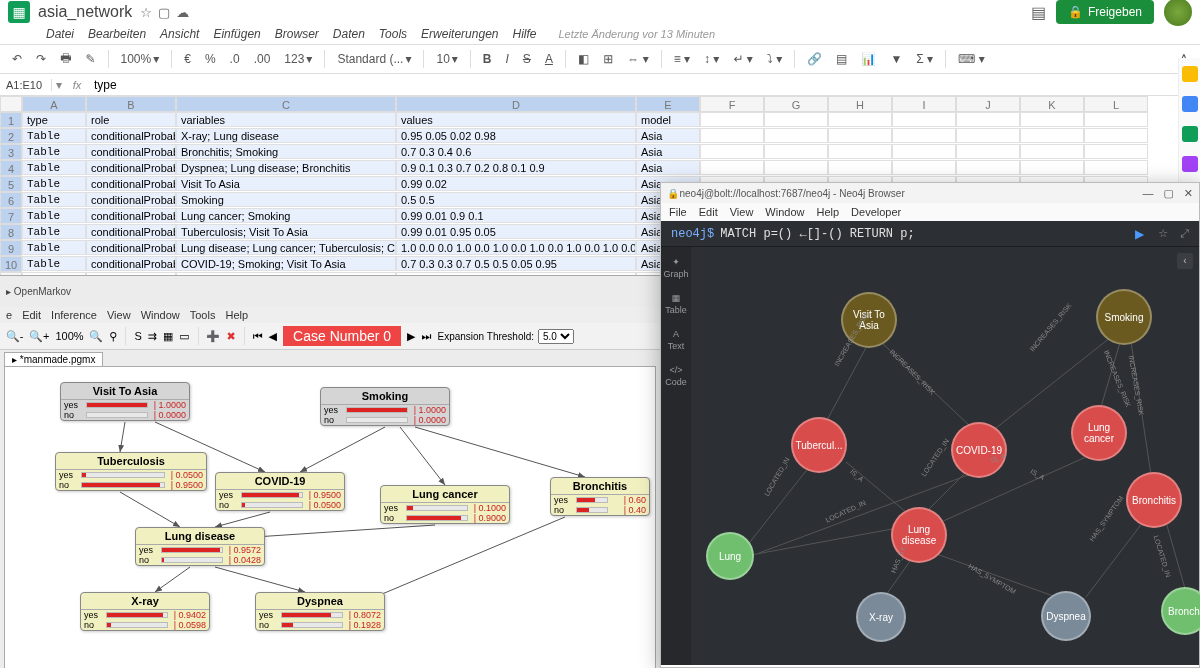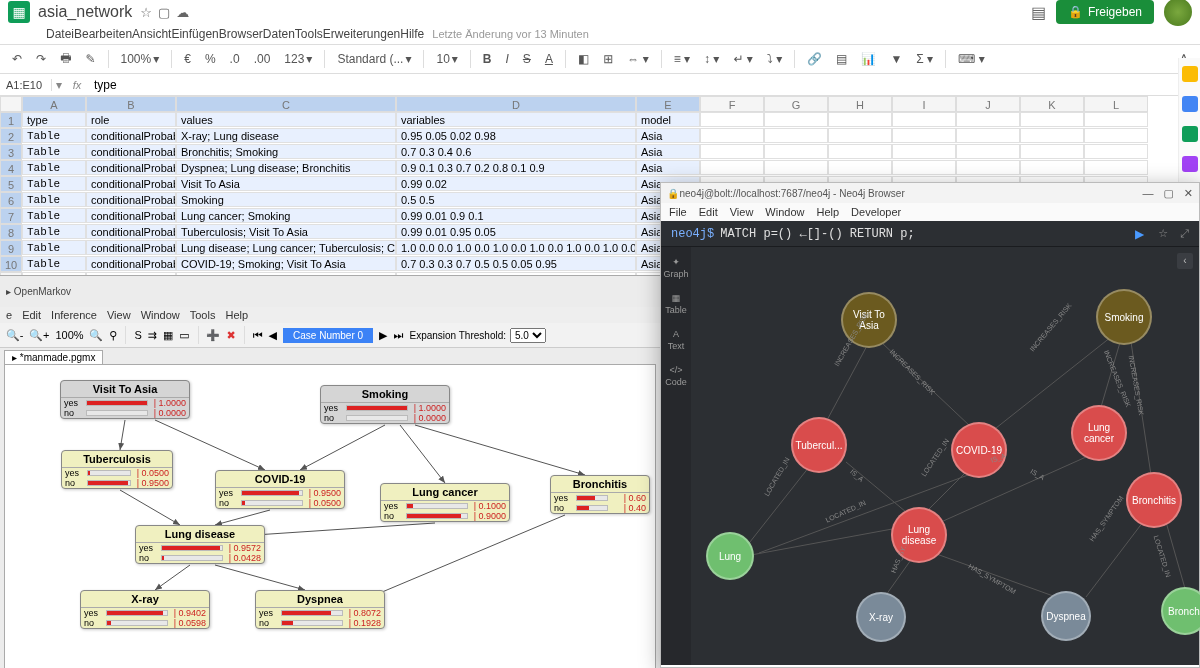--- a/index.html
+++ b/index.html
@@ -7,21 +7,21 @@
 
 
 .gs { position: absolute; top: 0; left: 0; right: 0; height: 260px; background: #fff; }
 .gs-titlebar { display: flex; align-items: center; height: 24px; padding: 0 8px; gap: 8px; }
 .gs-logo { width: 22px; height: 22px; background: #0f9d58; border-radius: 3px; display:flex;align-items:center;justify-content:center;color:#fff;font-size:14px;}
 .gs-docname { font-size: 16px; color: #444; }
 .gs-title-icons { display: flex; gap: 6px; color: #666; font-size: 13px; }
 .gs-right { margin-left: auto; display: flex; align-items: center; gap: 10px; }
 .gs-share { background: #1a8e3a; color: #fff; border: none; padding: 5px 12px; border-radius: 4px; font-size: 12px; display:flex;align-items:center;gap:5px;}
 .gs-avatar { width: 28px; height: 28px; border-radius: 50%; background: radial-gradient(#7aa83e,#4a7a1e); }
-.gs-menu { display: flex; padding: 3px 46px; font-size: 12px; color: #444; align-items:center;}
+.gs-menu { display: flex; gap: 14px; padding: 3px 46px; font-size: 12px; color: #444; align-items:center;font-style:italic;}
 .gs-lastedit { color:#999; margin-left:8px;font-size:11px;}
 .gs-toolbar { height: 30px; border-top: 1px solid #ddd; border-bottom: 1px solid #ddd; display: flex; align-items: center; gap: 6px; padding: 0 8px; font-size: 12px; color: #555;}
 .gs-tool { padding: 2px 4px; cursor: pointer; display:flex;align-items:center;gap:2px;}
 .gs-sep { width: 1px; height: 18px; background: #ddd; margin: 0 2px;}
 .gs-formula { height: 22px; display: flex; align-items: center; border-bottom: 1px solid #ddd; }
 .gs-cellref { width: 52px; border-right: 1px solid #ddd; padding: 0 6px; font-size: 11px; color:#444;}
 .gs-fx { width: 22px; text-align: center; color:#888; font-style: italic; font-size: 11px;}
 .gs-formula-input { flex: 1; padding: 0 6px; font-size: 12px; border: none; outline: none; }
 
 .gs-grid { display: grid; grid-template-columns: 22px 64px 90px 220px 240px 64px repeat(7, 64px); font-size: 11px; }
@@ -33,21 +33,21 @@
 
 .gs-sidepanel { position:absolute; right:0; top:58px; width:22px; background:#fafafa; border-left:1px solid #eee; height:180px; display:flex;flex-direction:column;align-items:center;gap:14px;padding-top:8px;}
 .gs-side-ic { width:16px;height:16px;border-radius:3px;}
 
 
 .om { position: absolute; top: 275px; left: 0; width: 660px; height: 393px; background: #ececec; border-top: 1px solid #aaa; }
 .om-title { font-size: 10px; padding: 10px 6px; color: #444; }
 .om-menu { background: #eee; padding: 2px 6px; font-size: 11px; color: #333; display: flex; gap: 10px; }
 .om-toolbar { background: #f2f2f2; padding: 3px 6px; display: flex; gap: 6px; align-items: center; font-size: 11px; border-bottom: 1px solid #ccc;}
 .om-zoom { font-size: 11px; }
-.om-case { background: #3b82f6; color: #fff; padding: 2px 10px; font-size: 10px; }
+.om-case { background: #ef4444; color: #fff; padding: 2px 10px; font-size: 14px; }
 .om-thresh { font-size: 10px; display:flex;align-items:center;gap:4px;}
 .om-tab { background: #fff; border: 1px solid #aaa; border-bottom: none; padding: 1px 7px; font-size: 10px; margin: 2px 0 0 4px; display:inline-block;}
 .om-canvas { position: relative; background: #fff; border: 1px solid #aaa; margin: 0 4px 4px 4px; height: 320px; }
 
 .om-node { position: absolute; border: 1px solid #888; border-radius: 4px; box-shadow: 1px 1px 3px rgba(0,0,0,.2); font-size: 10px; }
 .om-util { background: #f0f0c0; }
 .om-gray { background: #d5d5d5; }
 .om-node-title { font-weight: bold; text-align: center; padding: 2px 6px; border-bottom: 1px solid #aaa; font-size: 11px;}
 .om-row { display: grid; grid-template-columns: 22px 1fr 38px; align-items: center; padding: 0 3px; font-size: 9px;}
 .om-bar-bg { height: 6px; background: #e8e8e8; border: 1px solid #bbb; position: relative; }
@@ -179,22 +179,22 @@
     <div class="gs-h">G</div>
     <div class="gs-h">H</div>
     <div class="gs-h">I</div>
     <div class="gs-h">J</div>
     <div class="gs-h">K</div>
     <div class="gs-h">L</div>
 
   <div class="gs-rn gs-sel-head">1</div>
       <div class="gs-c gs-sel ">type</div>
       <div class="gs-c gs-sel">role</div>
+      <div class="gs-c gs-sel">variables</div>
       <div class="gs-c gs-sel">values</div>
-      <div class="gs-c gs-sel">variables</div>
       <div class="gs-c gs-sel">model</div>
       <div class="gs-c"></div>
       <div class="gs-c"></div>
       <div class="gs-c"></div>
       <div class="gs-c"></div>
       <div class="gs-c"></div>
       <div class="gs-c"></div>
       <div class="gs-c"></div>
       <div class="gs-rn gs-sel-head">2</div>
       <div class="gs-c gs-sel gs-mono">Table</div>
@@ -433,21 +433,21 @@
           <span class="om-val">| 1.0000</span>
         </div>
      <div class="om-row">
           <span>no</span>
           <div class="om-bar-bg">
             <div class="om-bar" style="width:0%"></div>
           </div>
           <span class="om-val">| 0.0000</span>
         </div>
    </div>
-      <div class="om-node om-util" style="left:56px;top:85px;width:112px">
+      <div class="om-node om-util" style="left:50px;top:85px;width:152px">
      <div class="om-node-title">Tuberculosis</div>
      <div class="om-row">
           <span>yes</span>
           <div class="om-bar-bg">
             <div class="om-bar" style="width:5%"></div>
           </div>
           <span class="om-val">| 0.0500</span>
         </div>
      <div class="om-row">
           <span>no</span>

